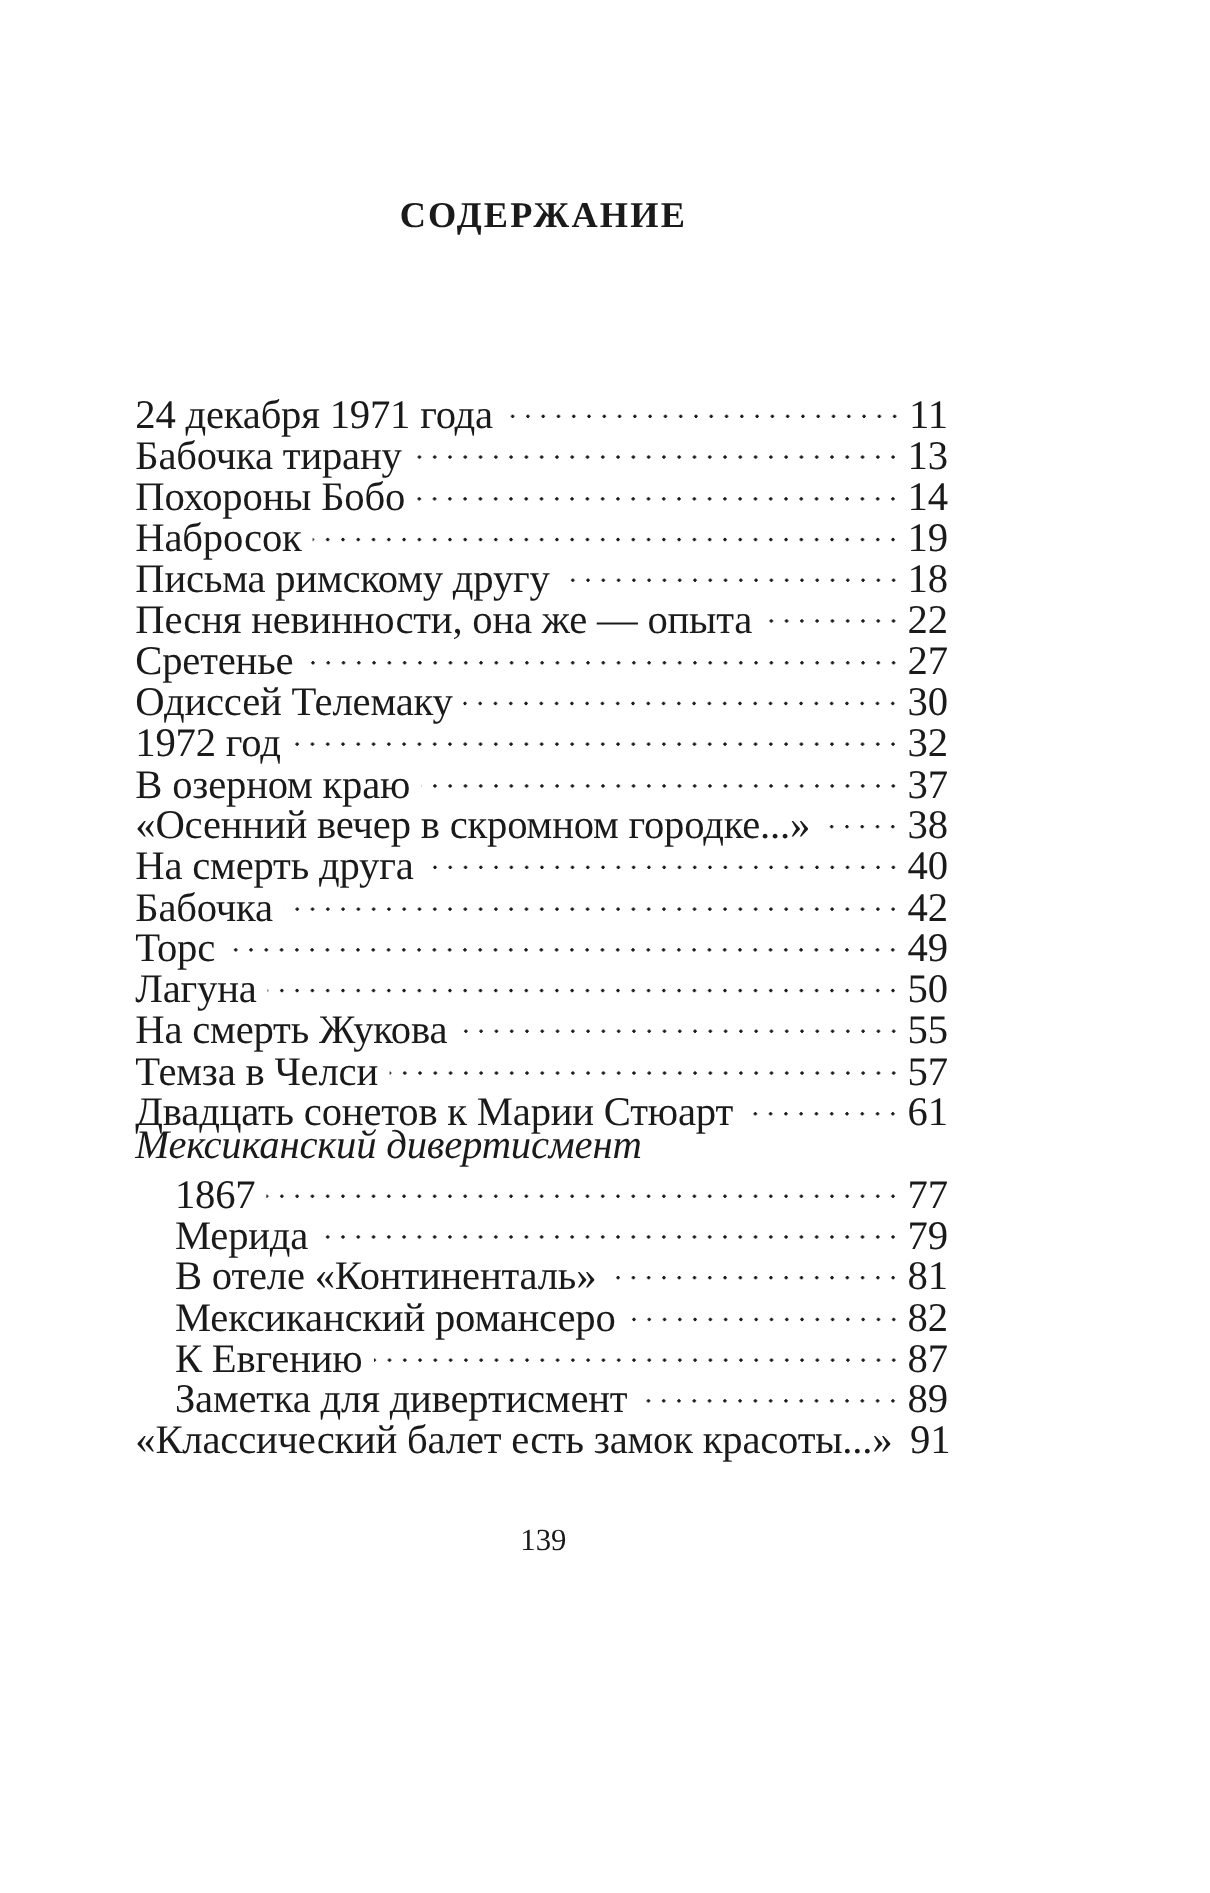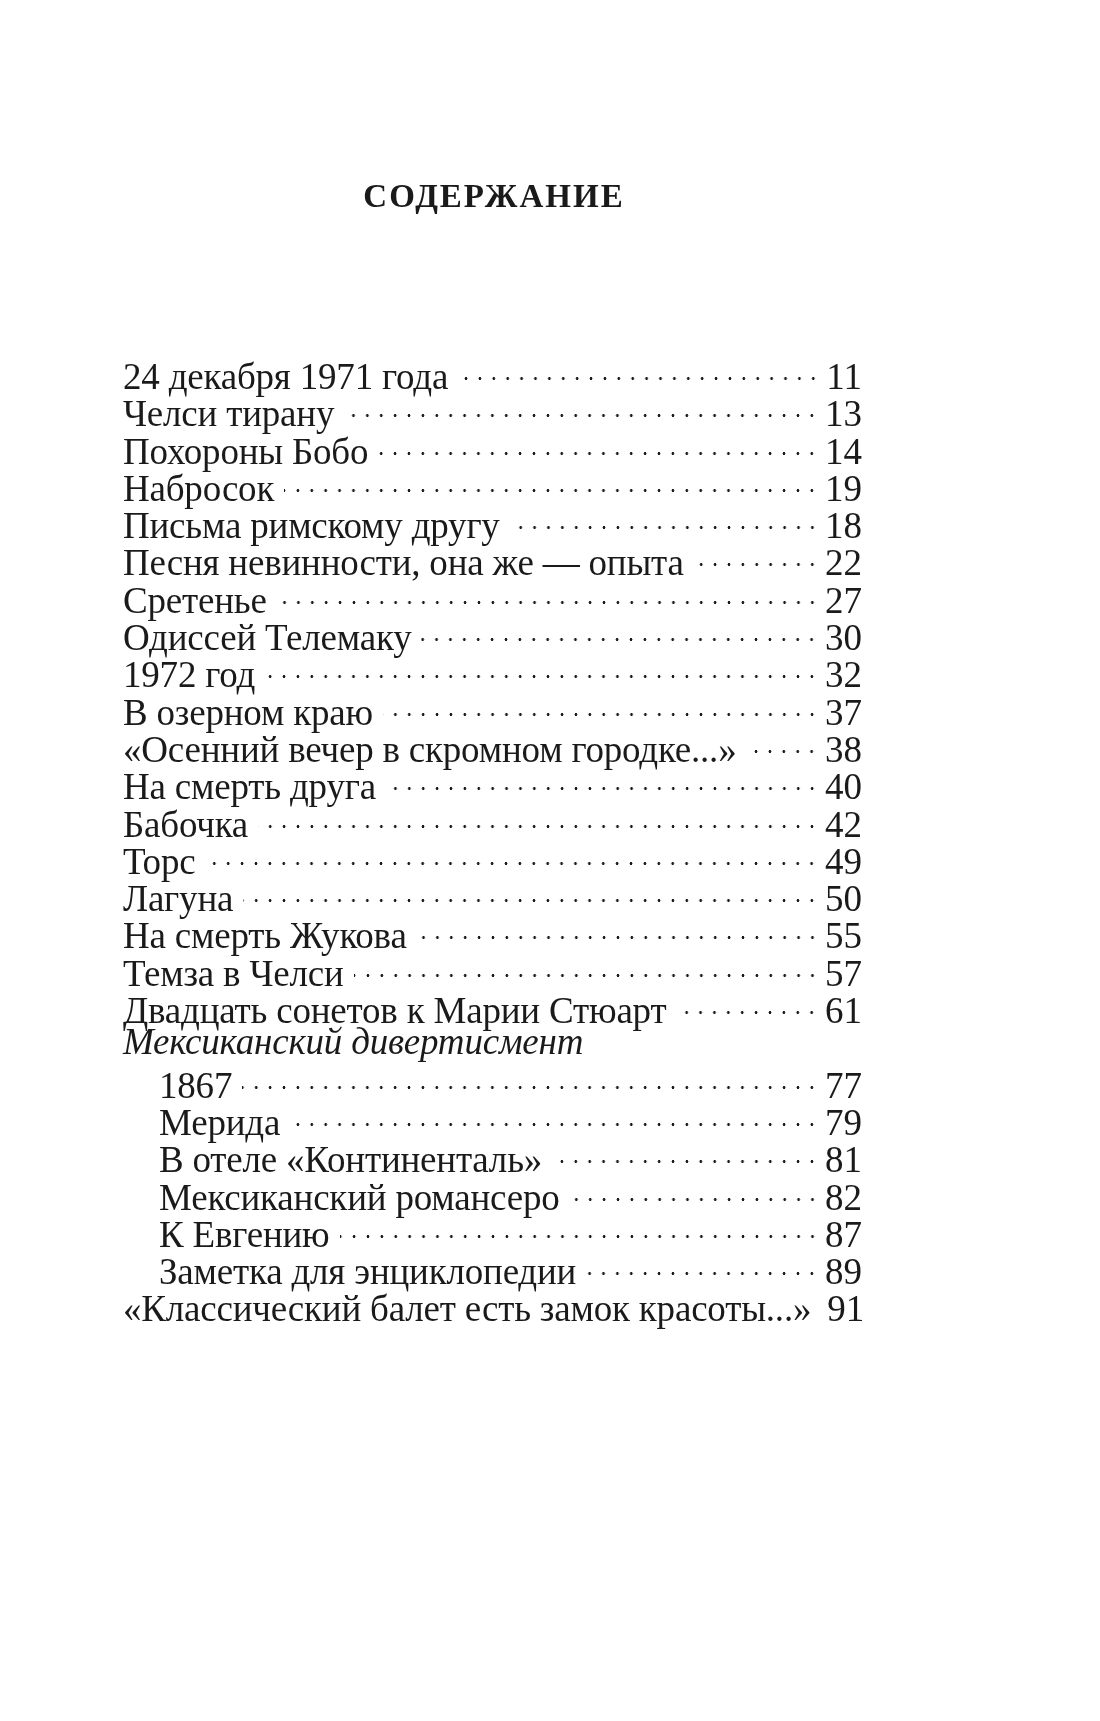--- a/index.html
+++ b/index.html
@@ -97,21 +97,21 @@
 <div class="page">
   <div class="title">СОДЕРЖАНИЕ</div>
 
   <div class="toc">
     <div class="row">
       <span class="label">24 декабря 1971 года</span>
       <span class="leader"></span>
       <span class="page-num">11</span>
     </div>
     <div class="row">
-      <span class="label">Челси тирану</span>
+      <span class="label">Бабочка тирану</span>
       <span class="leader"></span>
       <span class="page-num">13</span>
     </div>
     <div class="row">
       <span class="label">Похороны Бобо</span>
       <span class="leader"></span>
       <span class="page-num">14</span>
     </div>
     <div class="row">
       <span class="label">Набросок</span>
@@ -210,24 +210,25 @@
       <span class="label">Мексиканский романсеро</span>
       <span class="leader"></span>
       <span class="page-num">82</span>
     </div>
     <div class="row sub">
       <span class="label">К Евгению</span>
       <span class="leader"></span>
       <span class="page-num">87</span>
     </div>
     <div class="row sub">
-      <span class="label">Заметка для энциклопедии</span>
+      <span class="label">Заметка для дивертисмент</span>
       <span class="leader"></span>
       <span class="page-num">89</span>
     </div>
     <div class="row">
       <span class="label">«Классический балет есть замок красоты...»</span>
       <span class="leader"></span>
       <span class="page-num">91</span>
     </div>
   </div>
 
+  <div class="folio">139</div>
 </div>
 
 </body></html>

